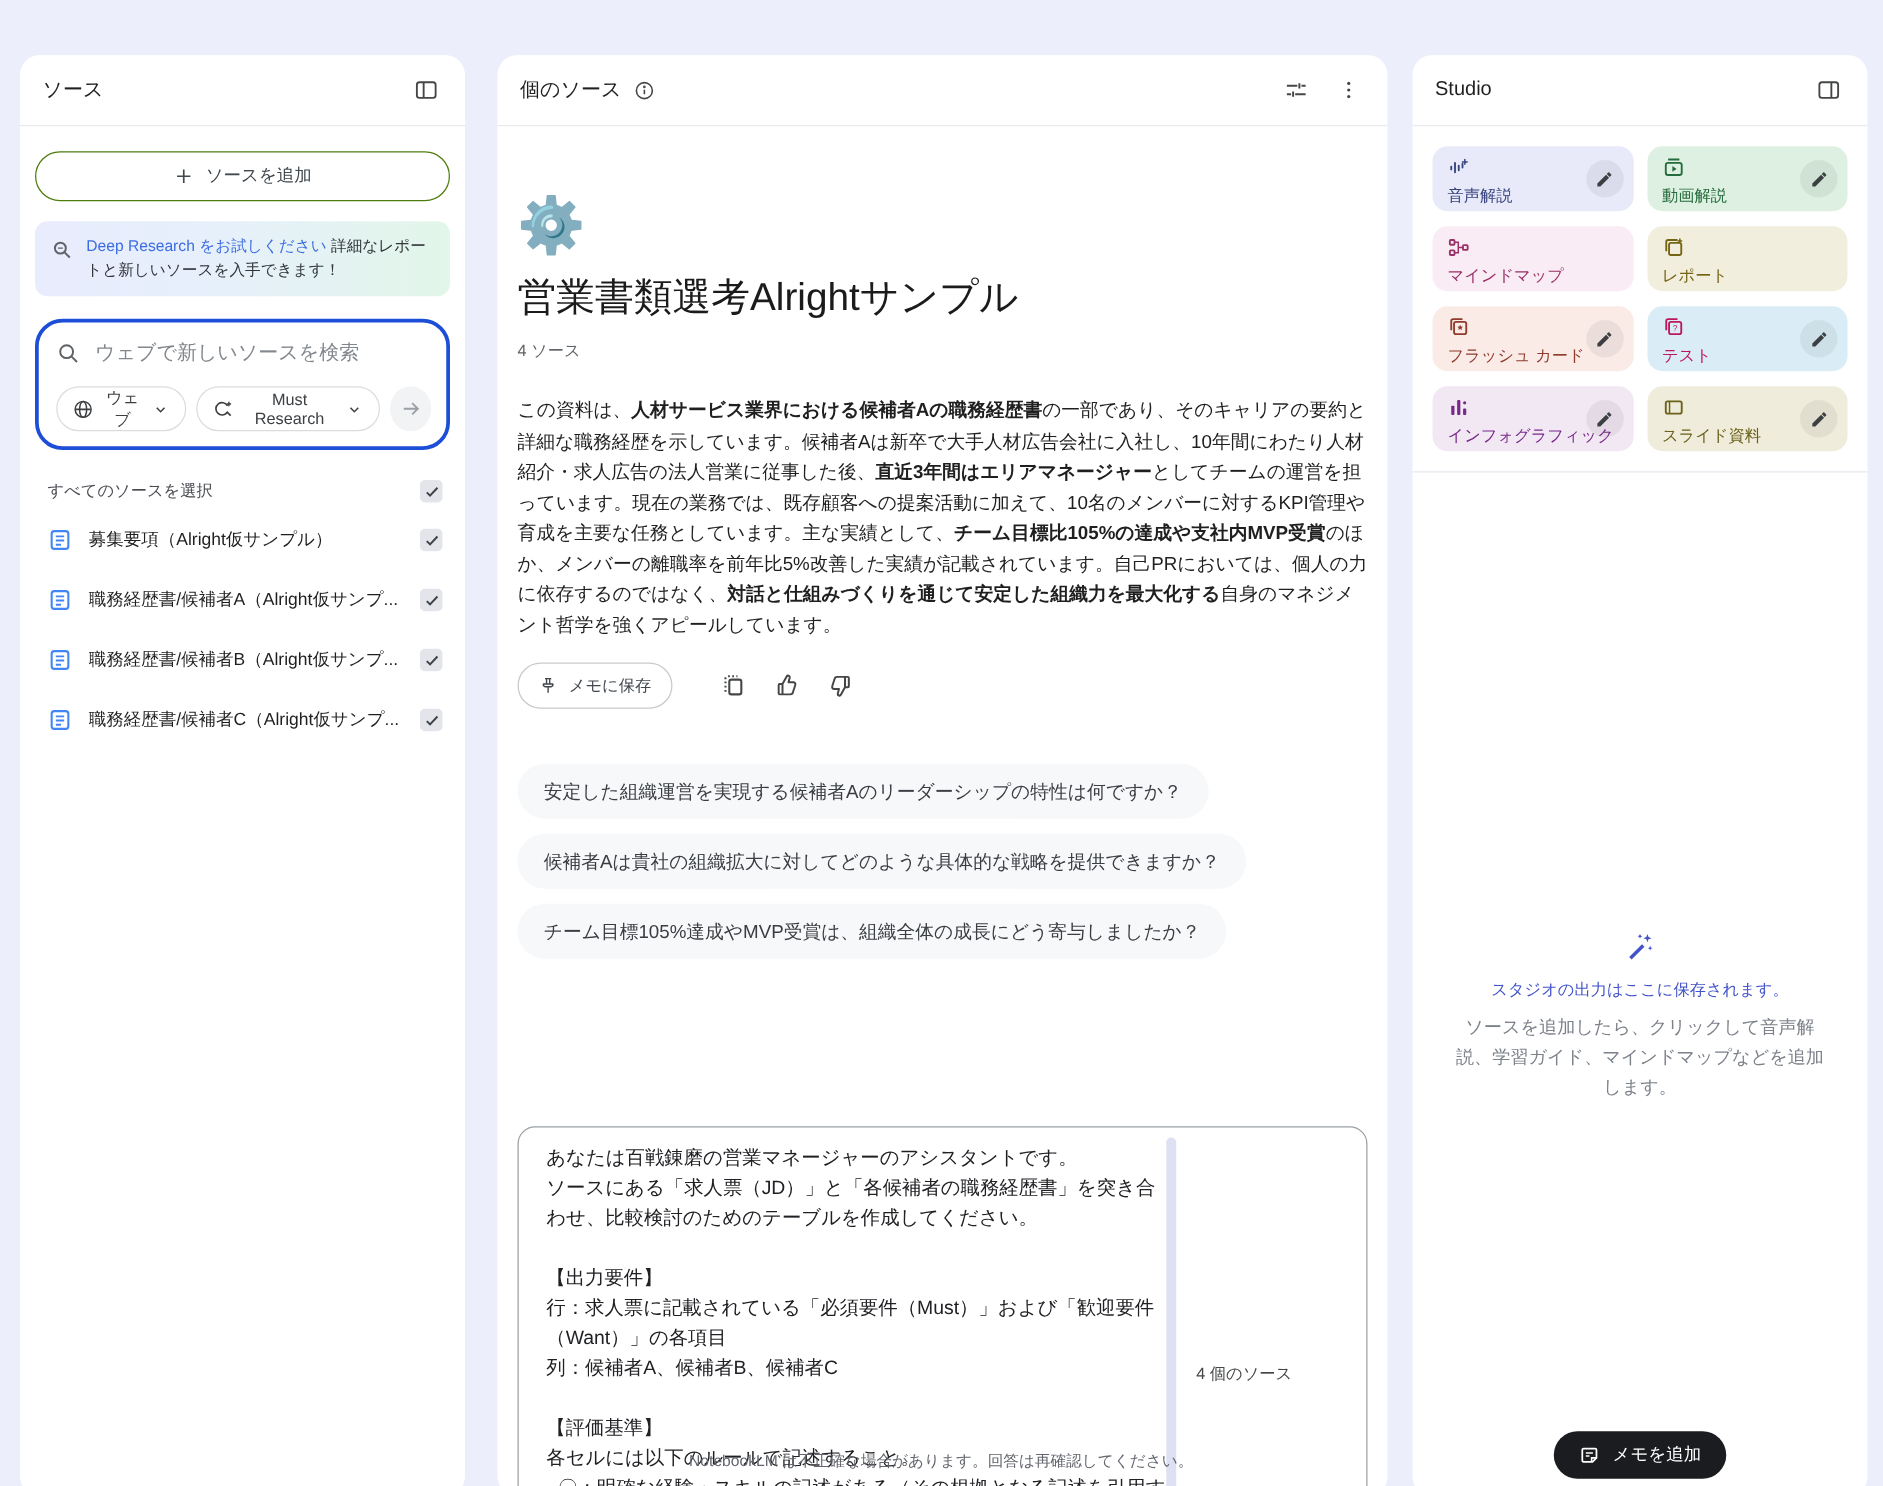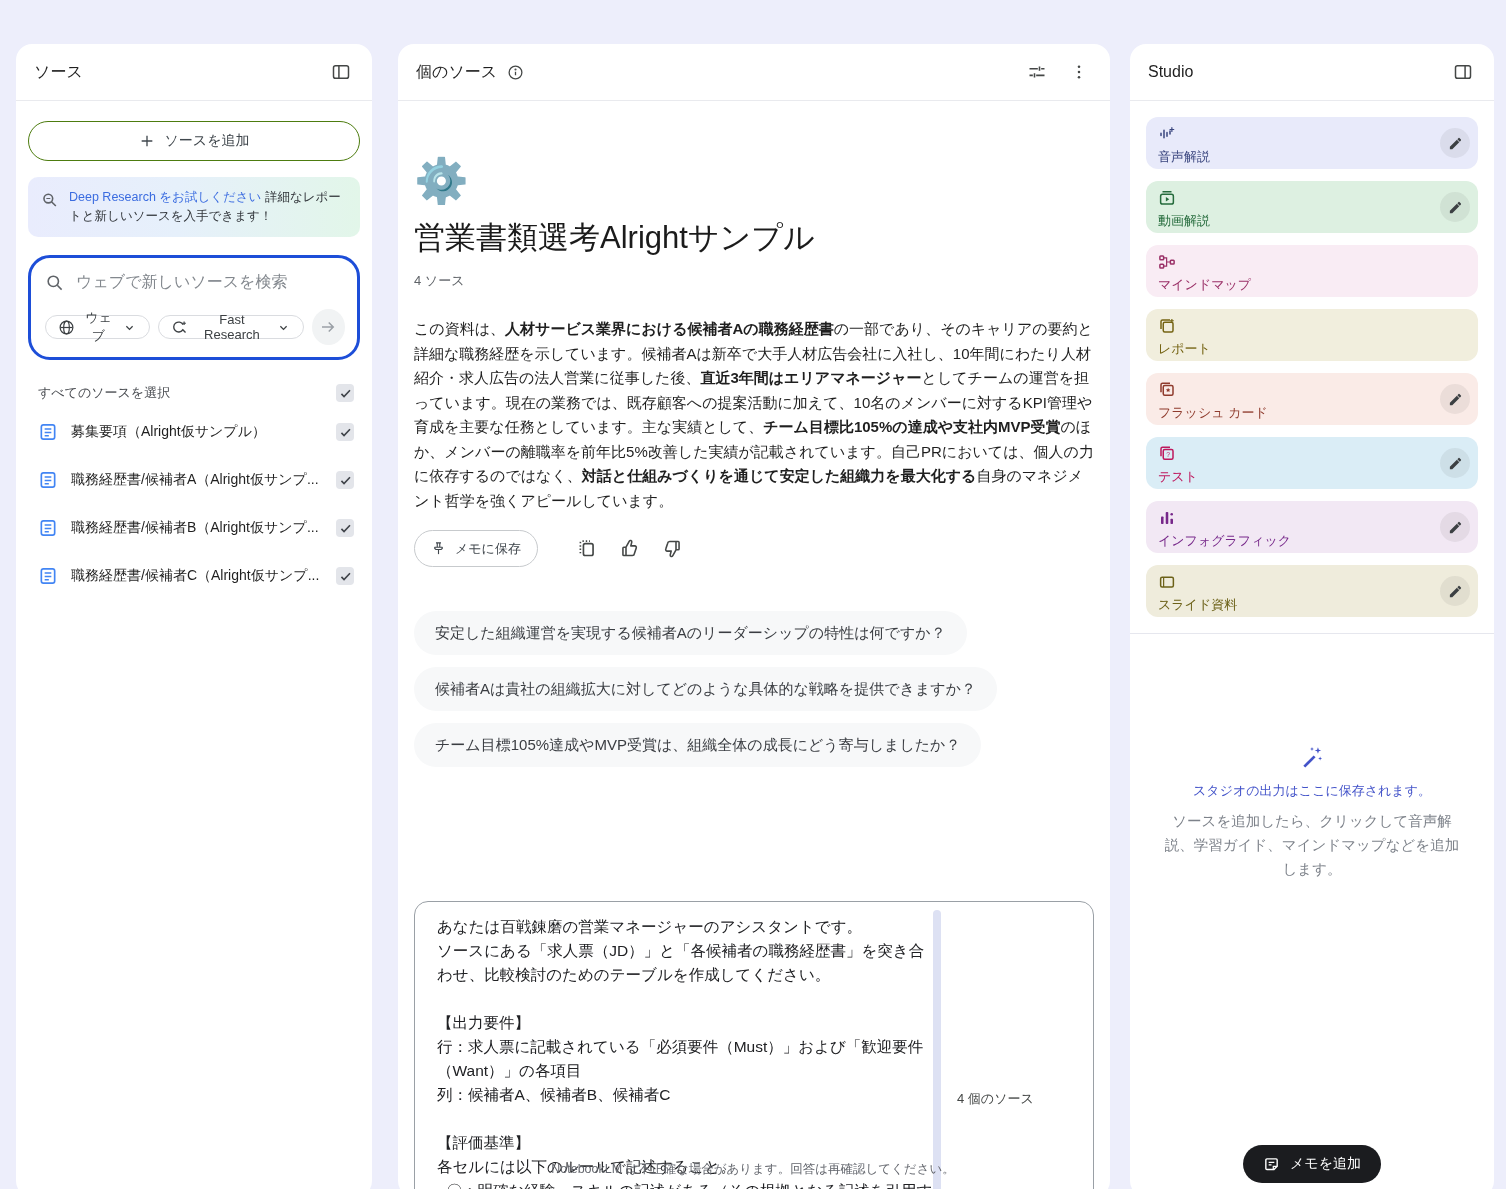--- a/index.html
+++ b/index.html
@@ -25,21 +25,21 @@
              display:flex; align-items:center; justify-content:center; gap:10px;
              font-size:14px; color:#40474d; background:#fff; cursor:pointer; width:calc(100% - 24px); }
   .banner { margin:16px 12px 0; padding:11px 12px; border-radius:10px;
             background:linear-gradient(90deg,#e9ecfd 0%,#e6f0fb 45%,#e2f6e9 100%);
             display:flex; gap:10px; align-items:flex-start; font-size:12.5px; line-height:19px; }
   .banner .blue { color:#3b6ce0; font-weight:500; }
   .banner .rest { color:#32363b; }
   .search-card { margin:18px 12px 0; border:3px solid #1d4ed8; border-radius:22px; padding:14px 12px 12px 14px; }
   .search-row { display:flex; align-items:center; gap:12px; color:#83888e; font-size:16px; }
   .chip-row { display:flex; align-items:center; gap:8px; margin-top:16px; }
-  .chip { height:24px; border:1px solid #dadce0; border-radius:18px; background:#fff;
+  .chip { height:36px; border:1px solid #dadce0; border-radius:18px; background:#fff;
           display:flex; align-items:center; gap:7px; padding:0 12px; font-size:13px; color:#3c4043; cursor:pointer; }
   .go-circle { margin-left:auto; width:36px; height:36px; border-radius:50%; background:#f1f3f4;
                display:flex; align-items:center; justify-content:center; color:#9aa0a6; }
   .select-row { margin:24px 12px 0; padding:0 6px 0 10px; display:flex; align-items:center;
                 justify-content:space-between; font-size:13px; color:#484b50; }
   .src-list { margin-top:6px; }
   .src-row { height:48px; margin:0 12px; padding:0 6px 0 10px; display:flex; align-items:center; gap:13px; cursor:pointer; }
   .src-label { flex:1; font-size:14px; color:#1f1f1f; white-space:nowrap; overflow:hidden; }
   .cbx { width:18px; height:18px; border-radius:4px; background:#e3e5ea; display:flex;
          align-items:center; justify-content:center; flex:none; cursor:pointer; }
@@ -62,21 +62,21 @@
                border:1px solid #9aa0a6; border-radius:14px; background:#fff; }
   .prompt-text { position:absolute; left:22px; top:13px; width:496px; font-size:15.5px; line-height:24px;
                  color:#202124; white-space:pre-wrap; }
   .vscroll { position:absolute; left:518px; top:8px; width:8px; height:296px; border-radius:4px; background:#dde1f3; }
   .box-src-count { position:absolute; left:542px; top:188px; width:150px; font-size:13px; color:#444746; }
   .send-btn { position:absolute; right:8px; bottom:7px; width:34px; height:34px; border-radius:50%;
               background:#3a50d8; border:none; display:flex; align-items:center; justify-content:center;
               color:#fff; cursor:pointer; }
 
   
-  .studio-grid { padding:16px 16px 4px; display:grid; grid-template-columns:1fr; gap:12px 11px; }
+  .studio-grid { padding:16px 16px 4px; display:grid; grid-template-columns:1fr 1fr; gap:12px 11px; }
   .scard { position:relative; height:52px; border-radius:12px; padding:8px 12px; cursor:pointer; }
   .scard .slabel { display:block; margin-top:5px; font-size:13px; font-weight:500; white-space:nowrap; }
   .edit-circle { position:absolute; right:8px; top:11px; width:30px; height:30px; border-radius:50%;
                  background:rgba(60,64,67,0.08); display:flex; align-items:center; justify-content:center;
                  color:#3c4043; cursor:pointer; }
   .grid-divider { height:1px; background:#e6e7ee; margin-top:12px; }
   .empty-state { position:absolute; left:0; right:0; top:700px; text-align:center; padding:0 28px; }
   .empty-title { margin-top:8px; font-size:13px; font-weight:500; color:#4353c9; }
   .empty-desc { margin-top:9px; font-size:14.5px; line-height:24px; color:#7d828a; }
   .add-note-btn { position:absolute; left:50%; transform:translateX(-50%); bottom:14px; height:38px;
@@ -154,21 +154,21 @@
         </span>
       </button>
       <button class="chip">
         <span>
           <svg width="17" height="17" viewBox="0 0 24 24" fill="none" stroke="currentColor" stroke-width="1.9">
             <path d="M16.5 15.5A7 7 0 1 1 17 8"></path>
               <path d="M16 14.5L20.5 19"></path>
             <path d="M18.5 3.5v5M16 6h5" stroke-width="1.6"></path>
           </svg>
         </span>
-        <span>Fast Research</span>
+        <span>Must Research</span>
         <span>
           <svg width="15" height="15" viewBox="0 0 24 24" fill="none" stroke="currentColor" stroke-width="2">
               <path d="M7 10l5 5 5-5"></path>
             </svg>
         </span>
       </button>
       <span class="go-circle">
         <svg width="18" height="18" viewBox="0 0 24 24" fill="none" stroke="currentColor" stroke-width="2">
           <path d="M4 12h15M13 6l6 6-6 6"></path>
         </svg>

